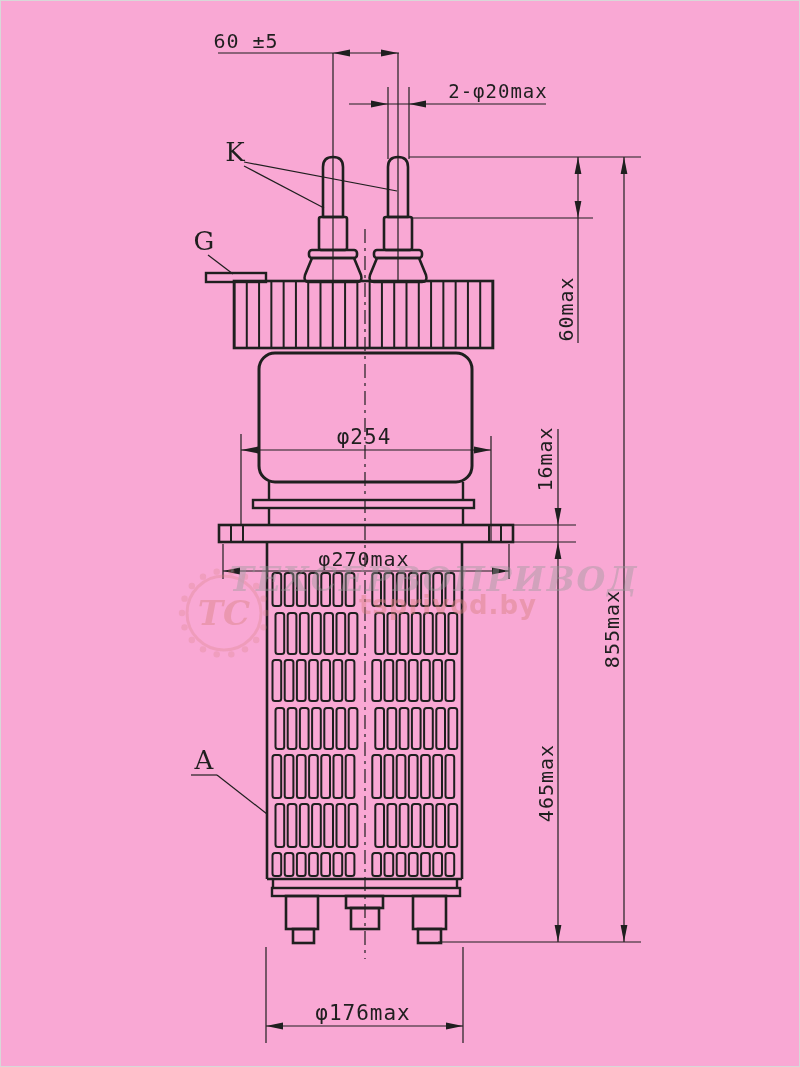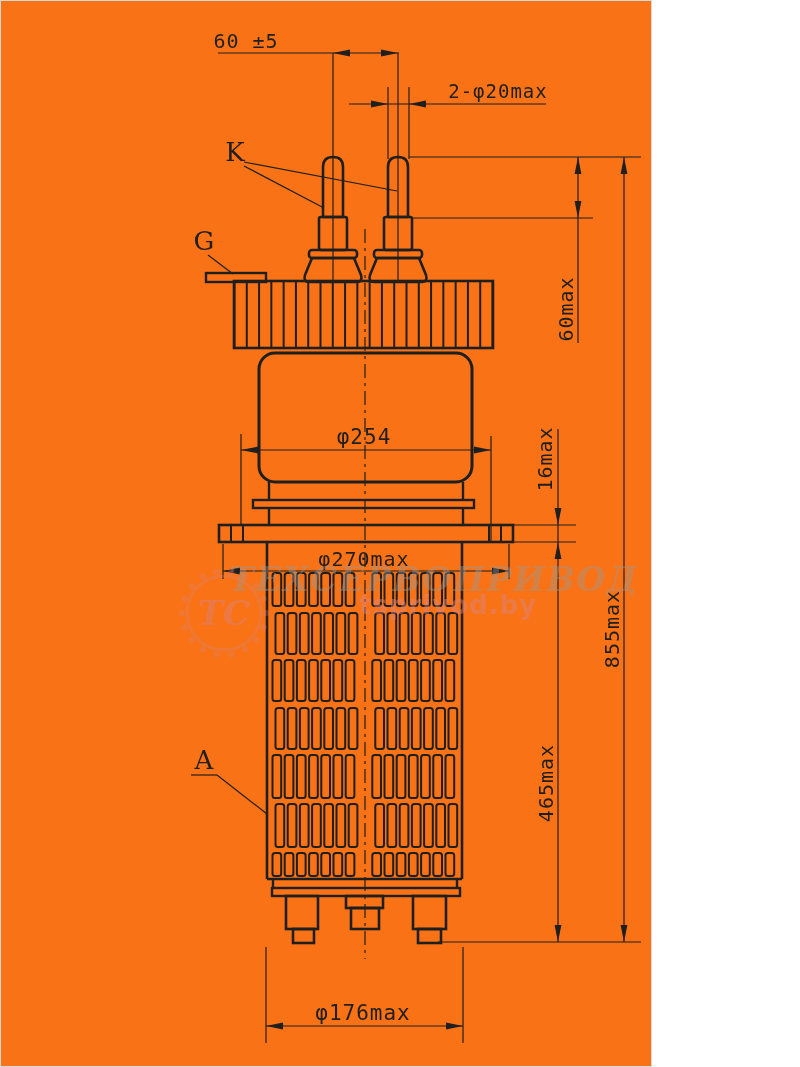--- a/index.html
+++ b/index.html
@@ -1,19 +1,19 @@
 <!DOCTYPE html>
 <html><head>
 <meta charset="utf-8">
 <style>
   html,body{margin:0;padding:0;background:#ffffff;}
   .sheet{
     position:relative;
-    width:652px;height:1067px;
-    background:#f97316;
+    width:800px;height:1067px;
+    background:#f9a8d4;
     box-sizing:border-box;
     border:1px solid #d8d8d8;
     overflow:hidden;
     font-family:"DejaVu Sans Mono", monospace;
   }
   svg text{user-select:none;}
   .dim{font-family:"DejaVu Sans Mono", monospace; fill:#1f1f1f; letter-spacing:1px;}
   .part{font-family:"DejaVu Serif", serif; fill:#1f1f1f;}
   .wm-company{font-family:"DejaVu Serif", serif; font-style:italic; font-weight:bold; letter-spacing:2px;}
   .wm-site{font-family:"DejaVu Sans", "Liberation Sans", sans-serif; font-weight:bold; letter-spacing:1px;}

